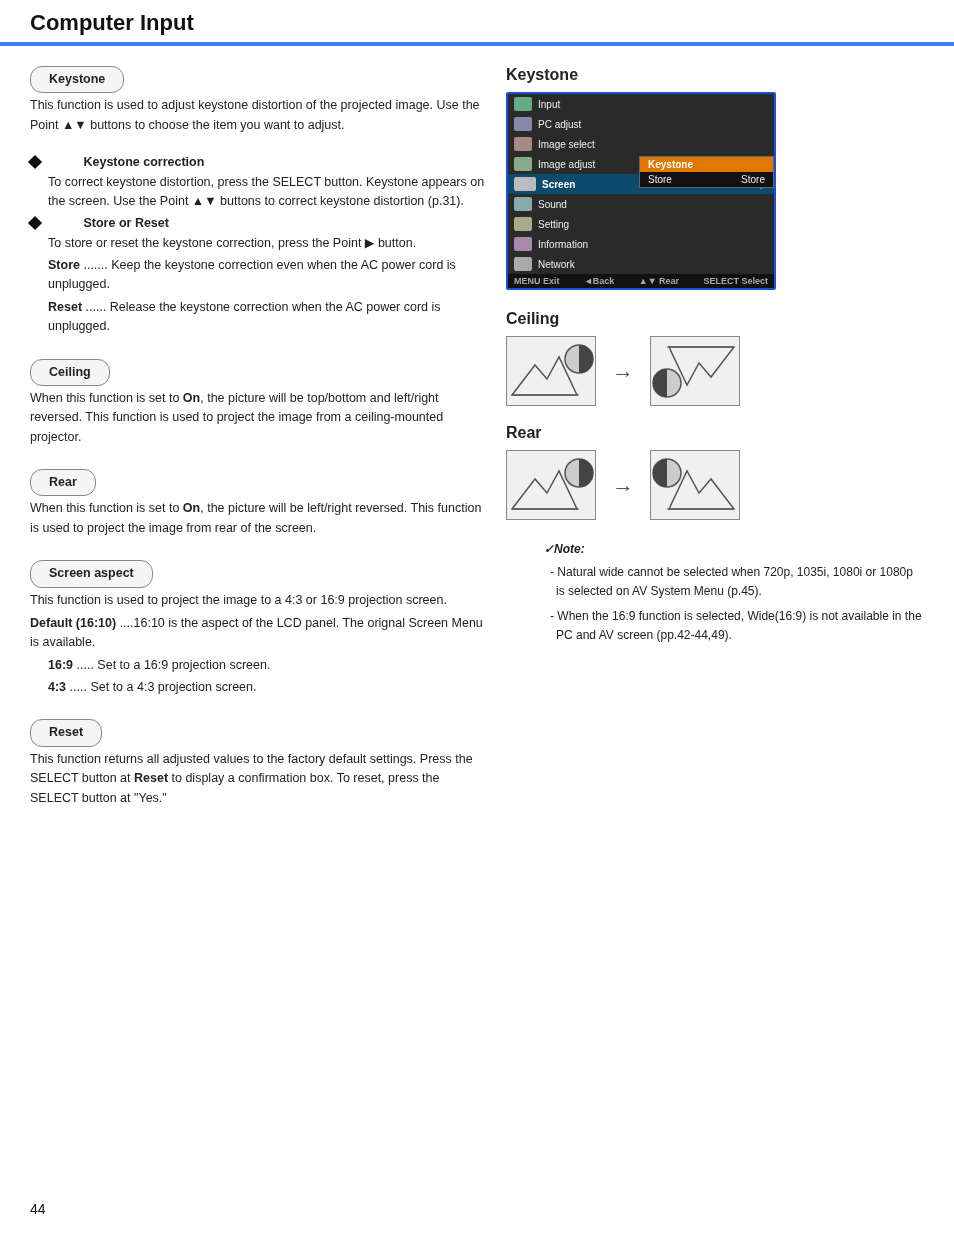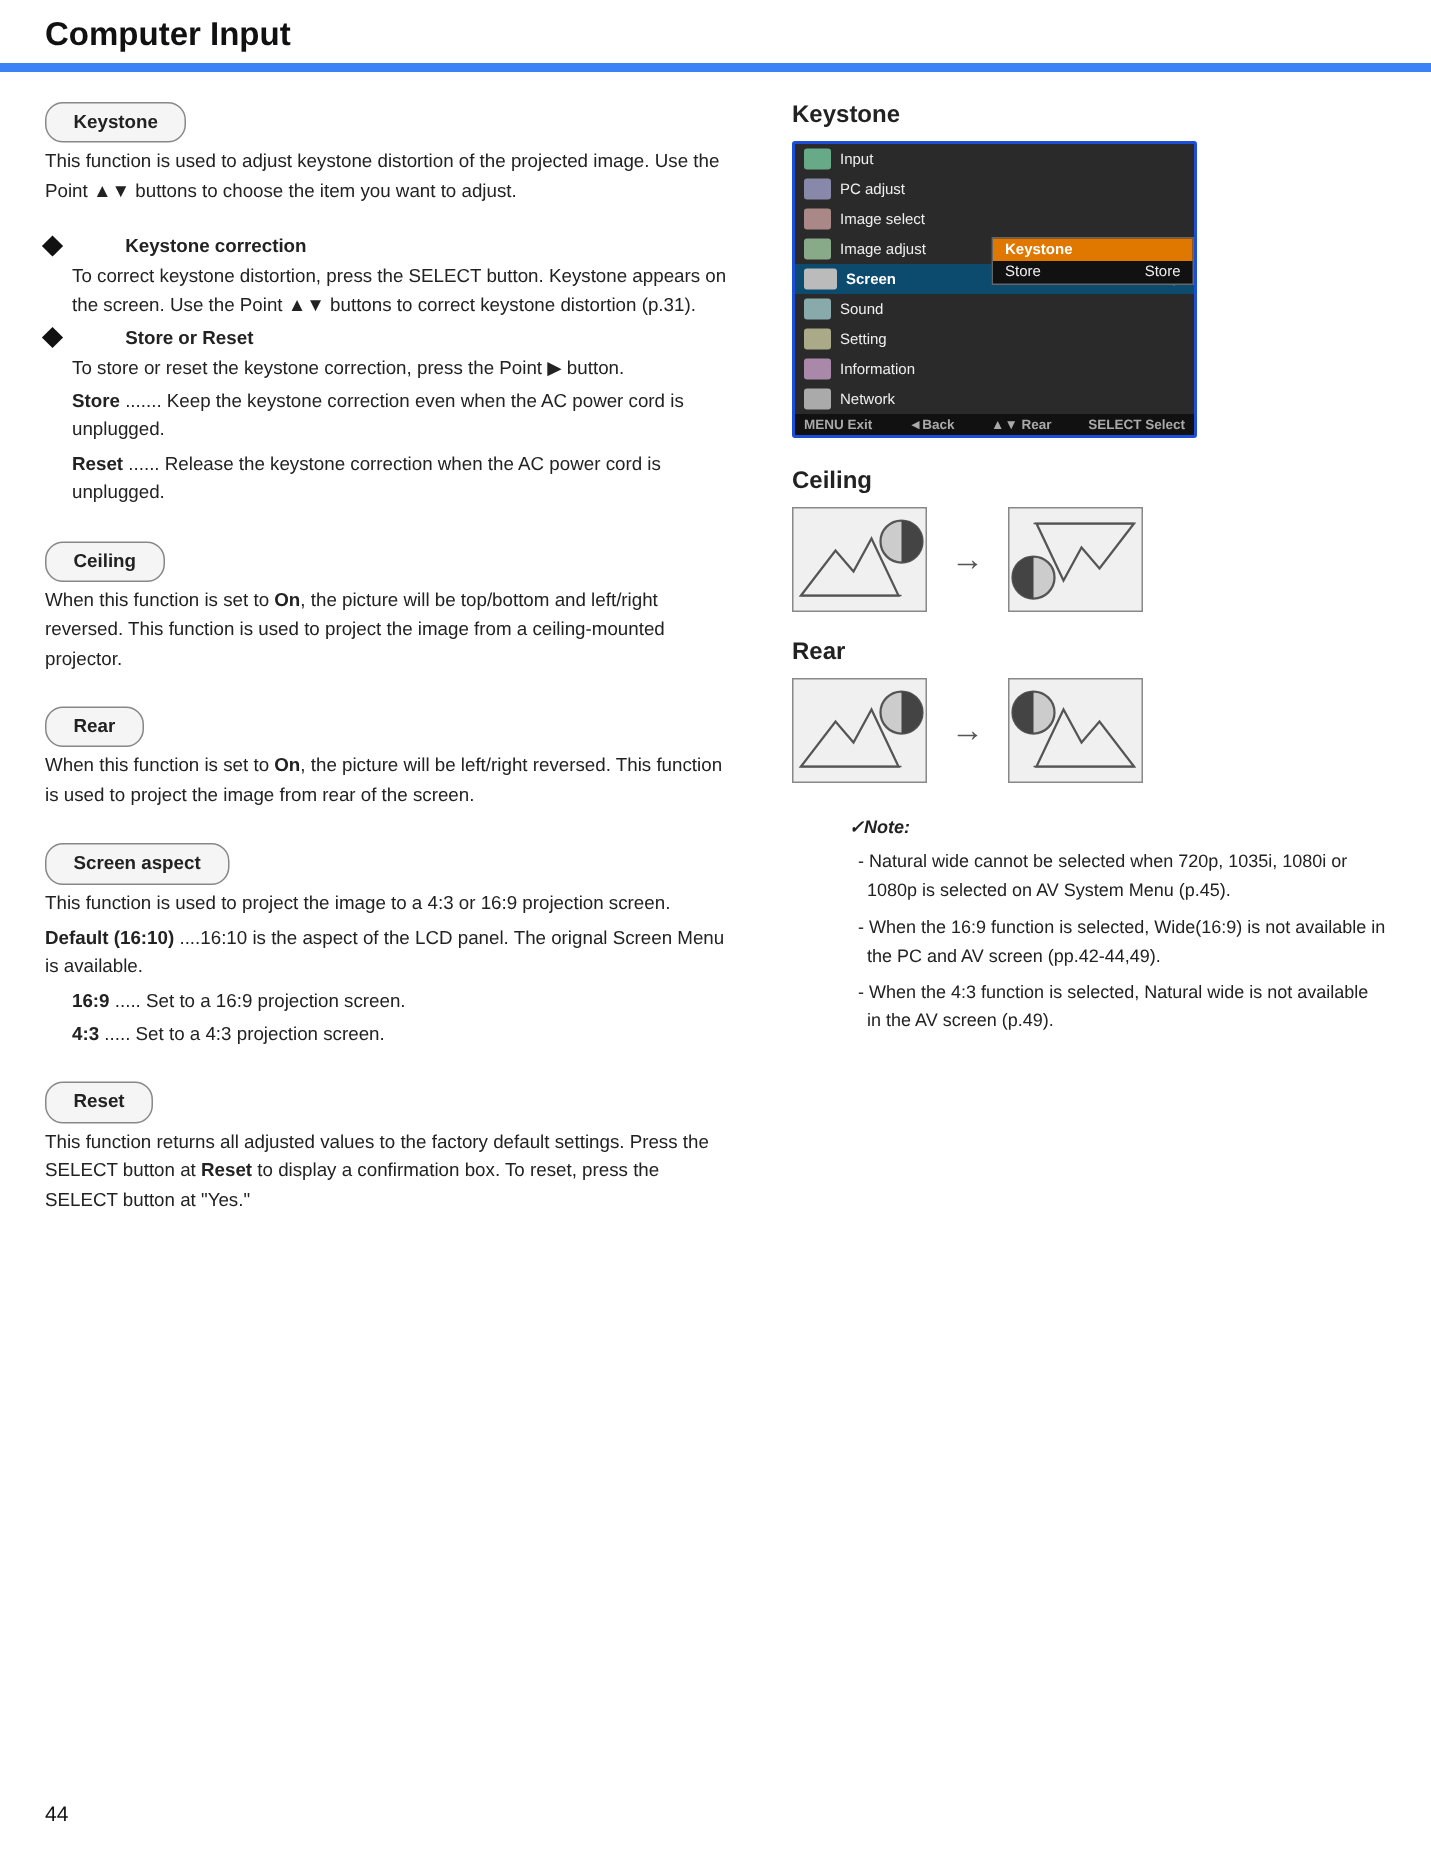--- a/index.html
+++ b/index.html
@@ -8,36 +8,36 @@
       min-height: 1235px;
       background: #fff;
       font-family: Arial, Helvetica, sans-serif;
       font-size: 13px;
       color: #222;
       position: relative;
     }
 
     
     .page-header {
-      border-bottom: 6px solid #3b82f6;
+      border-bottom: 4px solid #3b82f6;
       padding: 10px 30px 6px 30px;
       display: flex;
       align-items: flex-end;
     }
     .page-header h1 {
       font-size: 22px;
       font-weight: bold;
       color: #111;
     }
 
     
     .page-body {
       display: flex;
       padding: 20px 30px 20px 30px;
-      gap: 38px;
+      gap: 16px;
     }
 
     
     .left-col {
       width: 460px;
       flex-shrink: 0;
     }
 
     
     .right-col {
@@ -408,20 +408,19 @@
           </svg>
         </div>
       </div>
     </div>
 
     <div class="note-section">
       <div class="note-title">✓Note:</div>
       <ul>
         <li>Natural wide cannot be selected when 720p, 1035i, 1080i or 1080p is selected on AV System Menu (p.45).</li>
         <li>When the 16:9 function is selected, Wide(16:9) is not available in the PC and AV screen (pp.42-44,49).</li>
-        <li>When the 4:3 function is selected, Natural wide is not available in the AV screen (p.49).</li>
       </ul>
     </div>
 
   </div>
 </div>
 
 <div class="page-footer">44</div>
 
 </body></html>

